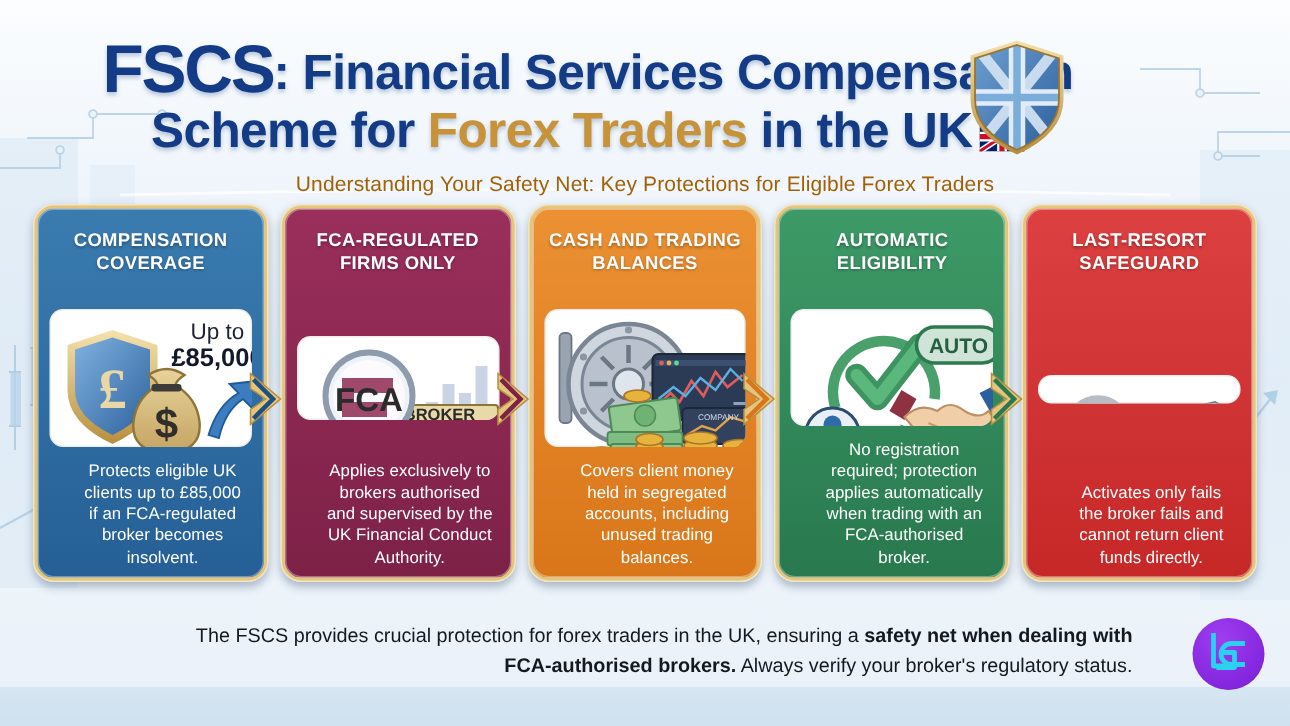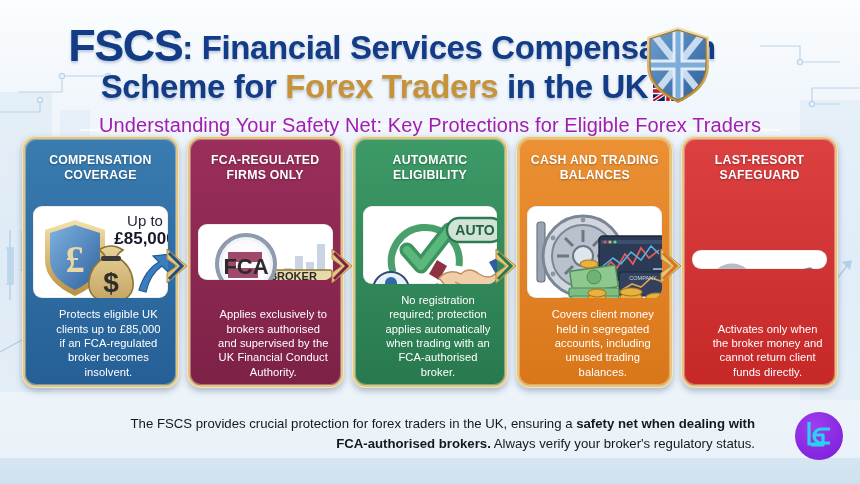--- a/index.html
+++ b/index.html
@@ -28,21 +28,21 @@
     text-align: center;
     font-weight: bold; font-size: 33px; line-height: 1.06;
     color: #133b86; letter-spacing: -0.4px;
     text-shadow: 0 2px 3px rgba(160,180,205,.75);
   }
   #title .fscs { font-size: 45px; letter-spacing: -1.5px; vertical-align: -2px; }
   #title .gold { color: #c79238; }
   #title .flag { display:inline-block; vertical-align: -3px; margin-left: 5px; }
   #subtitle {
     position: absolute; left: 0; top: 98px; width: 860px;
-    text-align: center; font-size: 20px; color: #a21caf;
+    text-align: center; font-size: 14px; color: #a16207;
     letter-spacing: .1px;
   }
   #shield-badge { position: absolute; right: 18px; top: 8px; width: 72px; height: 82px; }
   
   #cards {
     position: absolute; left: 22px; top: 136px; width: 816px; height: 252px;
     display: flex; gap: 8px;
   }
   .card {
     position: relative; flex: 1 1 0; height: 252px;
@@ -275,66 +275,20 @@
     </div>
     <div class="card-desc">Applies exclusively to brokers authorised and supervised by the UK Financial Conduct Authority.</div>
     <div class="chev">
       <svg width="24" height="38" viewBox="0 0 24 38">
           <path d="M2 2 L22 19 L2 36 L2 26 L12 19 L2 12 Z" fill="#e3c57e" stroke="#b78d3f" stroke-width="1"></path>
           <path d="M4 6 L17 19 L4 32" fill="none" stroke="#7d2147" stroke-width="3"></path>
         </svg>
     </div>
   </div>
 
-  <div class="card" style="background:linear-gradient(180deg,#3d9a67,#28794e);">
-    <div class="card-title">Automatic Eligibility</div>
-    <div class="card-art">
-      <svg width="150" height="108" viewBox="0 0 150 108">
-
-        <g fill="none" stroke="#4aa06b" stroke-width="7">
-          <path d="M30 66 A34 34 0 1 1 96 60"></path>
-        </g>
-
-        <g>
-          <path d="M44 44 L58 60 L86 24" stroke="#3e9460" stroke-width="15" fill="none" stroke-linecap="round" stroke-linejoin="round"></path>
-          <path d="M44 44 L58 60 L86 24" stroke="#5ab87c" stroke-width="8" fill="none" stroke-linecap="round" stroke-linejoin="round"></path>
-        </g>
-
-        <g>
-          <rect x="84" y="12" width="56" height="24" rx="12" fill="#cfe3d6" stroke="#2e7a50" stroke-width="2.4"></rect>
-          <text x="112" y="29" font-family="Liberation Sans, sans-serif" font-size="14" font-weight="bold" fill="#255f41" text-anchor="middle">AUTO</text>
-        </g>
-
-        <g>
-          <circle cx="28" cy="84" r="18" fill="#e8eff6" stroke="#2d4c6e" stroke-width="2"></circle>
-          <circle cx="28" cy="77" r="6" fill="#2d6ca8"></circle>
-          <path d="M16 96 q12 -12 24 0 Z" fill="#2d6ca8"></path>
-          <circle cx="44" cy="94" r="10" fill="#3e9460" stroke="#fff" stroke-width="2"></circle>
-          <path d="M39 94 l4 4 l7 -8" stroke="#fff" stroke-width="2.6" fill="none" stroke-linecap="round"></path>
-        </g>
-
-        <path d="M52 80 q12 10 24 2 l-3 -5 l12 4 l-8 9 l-2 -5 q-14 8 -24 -2 Z" fill="#3e9460"></path>
-
-        <g>
-          <path d="M84 60 l-10 -6 l-8 14 l10 6 Z" fill="#8e3242"></path>
-          <path d="M126 56 l12 -6 l8 14 l-12 6 Z" fill="#2d5f9c"></path>
-          <path d="M76 72 q10 -10 22 -4 q8 -8 18 0 q10 6 16 0 l6 8 q-12 12 -26 14 q-16 2 -26 -6 Z" fill="#f0cfa8" stroke="#bb8f64" stroke-width="1.4"></path>
-          <path d="M92 76 q12 6 22 4" stroke="#c99a6e" stroke-width="1.4" fill="none"></path>
-        </g>
-      </svg>
-    </div>
-    <div class="card-desc">No registration required; protection applies automatically when trading with an FCA-authorised broker.</div>
-    <div class="chev">
-      <svg width="24" height="38" viewBox="0 0 24 38">
-          <path d="M2 2 L22 19 L2 36 L2 26 L12 19 L2 12 Z" fill="#e3c57e" stroke="#b78d3f" stroke-width="1"></path>
-          <path d="M4 6 L17 19 L4 32" fill="none" stroke="#28794e" stroke-width="3"></path>
-        </svg>
-    </div>
-  </div>
-
   <div class="card" style="background:linear-gradient(180deg,#eb9133,#d9761a);">
     <div class="card-title">Cash and Trading Balances</div>
     <div class="card-art">
       <svg width="150" height="108" viewBox="0 0 150 108">
 
         <g>
           <rect x="10" y="16" width="8" height="60" rx="3" fill="#9aa4b0" stroke="#6c7784" stroke-width="1.2"></rect>
           <circle cx="56" cy="50" r="40" fill="#cfd6de" stroke="#7b8694" stroke-width="3"></circle>
           <circle cx="56" cy="50" r="31" fill="#b9c2cc" stroke="#7b8694" stroke-width="2"></circle>
           <circle cx="56" cy="50" r="10" fill="#dfe5ec" stroke="#6c7784" stroke-width="2"></circle>
@@ -390,20 +344,66 @@
           <ellipse cx="130" cy="96" rx="11" ry="4"></ellipse>
             <ellipse cx="130" cy="91" rx="11" ry="4"></ellipse>
         </g>
       </svg>
     </div>
     <div class="card-desc">Covers client money held in segregated accounts, including unused trading balances.</div>
     <div class="chev">
       <svg width="24" height="38" viewBox="0 0 24 38">
           <path d="M2 2 L22 19 L2 36 L2 26 L12 19 L2 12 Z" fill="#e3c57e" stroke="#b78d3f" stroke-width="1"></path>
           <path d="M4 6 L17 19 L4 32" fill="none" stroke="#d9761a" stroke-width="3"></path>
+        </svg>
+    </div>
+  </div>
+
+  <div class="card" style="background:linear-gradient(180deg,#3d9a67,#28794e);">
+    <div class="card-title">Automatic Eligibility</div>
+    <div class="card-art">
+      <svg width="150" height="108" viewBox="0 0 150 108">
+
+        <g fill="none" stroke="#4aa06b" stroke-width="7">
+          <path d="M30 66 A34 34 0 1 1 96 60"></path>
+        </g>
+
+        <g>
+          <path d="M44 44 L58 60 L86 24" stroke="#3e9460" stroke-width="15" fill="none" stroke-linecap="round" stroke-linejoin="round"></path>
+          <path d="M44 44 L58 60 L86 24" stroke="#5ab87c" stroke-width="8" fill="none" stroke-linecap="round" stroke-linejoin="round"></path>
+        </g>
+
+        <g>
+          <rect x="84" y="12" width="56" height="24" rx="12" fill="#cfe3d6" stroke="#2e7a50" stroke-width="2.4"></rect>
+          <text x="112" y="29" font-family="Liberation Sans, sans-serif" font-size="14" font-weight="bold" fill="#255f41" text-anchor="middle">AUTO</text>
+        </g>
+
+        <g>
+          <circle cx="28" cy="84" r="18" fill="#e8eff6" stroke="#2d4c6e" stroke-width="2"></circle>
+          <circle cx="28" cy="77" r="6" fill="#2d6ca8"></circle>
+          <path d="M16 96 q12 -12 24 0 Z" fill="#2d6ca8"></path>
+          <circle cx="44" cy="94" r="10" fill="#3e9460" stroke="#fff" stroke-width="2"></circle>
+          <path d="M39 94 l4 4 l7 -8" stroke="#fff" stroke-width="2.6" fill="none" stroke-linecap="round"></path>
+        </g>
+
+        <path d="M52 80 q12 10 24 2 l-3 -5 l12 4 l-8 9 l-2 -5 q-14 8 -24 -2 Z" fill="#3e9460"></path>
+
+        <g>
+          <path d="M84 60 l-10 -6 l-8 14 l10 6 Z" fill="#8e3242"></path>
+          <path d="M126 56 l12 -6 l8 14 l-12 6 Z" fill="#2d5f9c"></path>
+          <path d="M76 72 q10 -10 22 -4 q8 -8 18 0 q10 6 16 0 l6 8 q-12 12 -26 14 q-16 2 -26 -6 Z" fill="#f0cfa8" stroke="#bb8f64" stroke-width="1.4"></path>
+          <path d="M92 76 q12 6 22 4" stroke="#c99a6e" stroke-width="1.4" fill="none"></path>
+        </g>
+      </svg>
+    </div>
+    <div class="card-desc">No registration required; protection applies automatically when trading with an FCA-authorised broker.</div>
+    <div class="chev">
+      <svg width="24" height="38" viewBox="0 0 24 38">
+          <path d="M2 2 L22 19 L2 36 L2 26 L12 19 L2 12 Z" fill="#e3c57e" stroke="#b78d3f" stroke-width="1"></path>
+          <path d="M4 6 L17 19 L4 32" fill="none" stroke="#28794e" stroke-width="3"></path>
         </svg>
     </div>
   </div>
 
   <div class="card" style="background:linear-gradient(180deg,#dc4040,#c62828);gap:44px;">
     <div class="card-title">Last-Resort Safeguard</div>
     <div class="card-art">
       <svg width="150" height="108" viewBox="0 0 150 108">
 
         <g>
@@ -447,21 +447,21 @@
           <rect x="62" y="94" width="5" height="7" fill="#c3c9d1" stroke="#8d99a8" stroke-width="1.2"></rect>
         </g>
 
         <g transform="rotate(-9 104 54)">
           <rect x="74" y="38" width="62" height="32" rx="3" fill="#fdf3f3" stroke="#cf3535" stroke-width="3"></rect>
           <text x="105" y="52" font-family="Liberation Sans, sans-serif" font-size="12" font-weight="bold" fill="#cf3535" text-anchor="middle">BROKER</text>
           <text x="105" y="65" font-family="Liberation Sans, sans-serif" font-size="12" font-weight="bold" fill="#cf3535" text-anchor="middle">FAILURE</text>
         </g>
       </svg>
     </div>
-    <div class="card-desc">Activates only when the broker money and cannot return client funds directly.</div>
+    <div class="card-desc">Activates only fails the broker fails and cannot return client funds directly.</div>
   </div>
 
 </div>
 
 <div id="footer">
   <span>The FSCS provides crucial protection for forex traders in the UK, ensuring a </span><b>safety net when dealing with FCA-authorised brokers.</b><span> Always verify your broker's regulatory status.</span>
 </div>
 
 <div id="logo">
   <svg width="50" height="50" viewBox="0 0 50 50">

